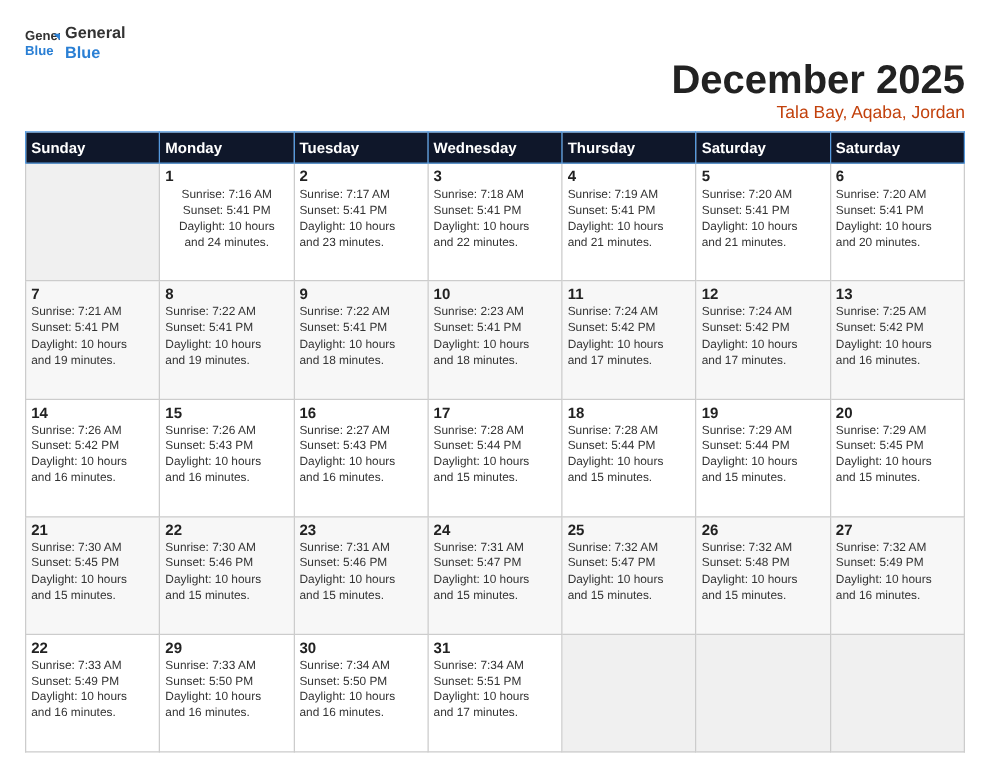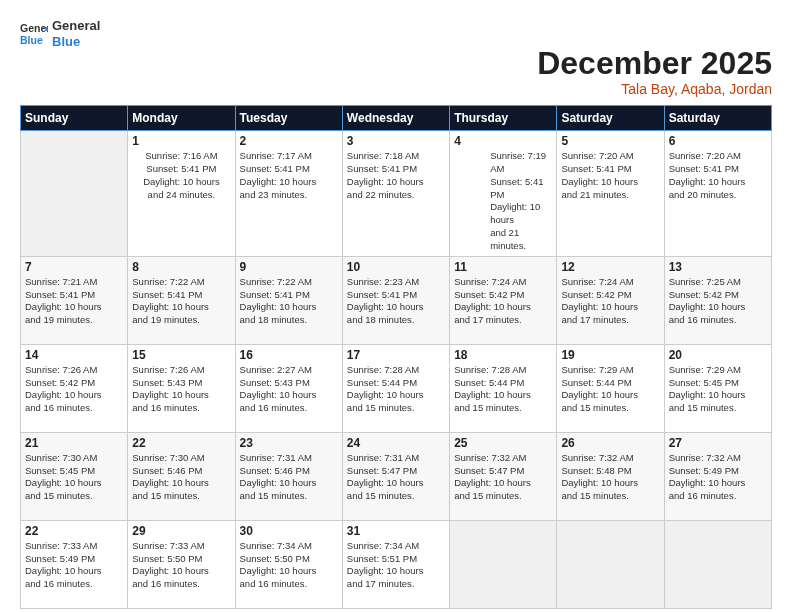--- a/index.html
+++ b/index.html
@@ -146,21 +146,21 @@
           </td>
           <td>
             <span class="day-number">3</span>
             <div class="day-info" style="white-space: pre-line;">Sunrise: 7:18 AM
 Sunset: 5:41 PM
 Daylight: 10 hours
 and 22 minutes.</div>
           </td>
           <td>
             <span class="day-number">4</span>
-            <div class="day-info" style="white-space: pre-line; margin-left: 36px;">Sunrise: 7:19 AM
+            <div class="day-info" style="white-space: pre-line;">Sunrise: 7:19 AM
 Sunset: 5:41 PM
 Daylight: 10 hours
 and 21 minutes.</div>
           </td>
           <td>
             <span class="day-number">5</span>
             <div class="day-info" style="white-space: pre-line;">Sunrise: 7:20 AM
 Sunset: 5:41 PM
 Daylight: 10 hours
 and 21 minutes.</div>

